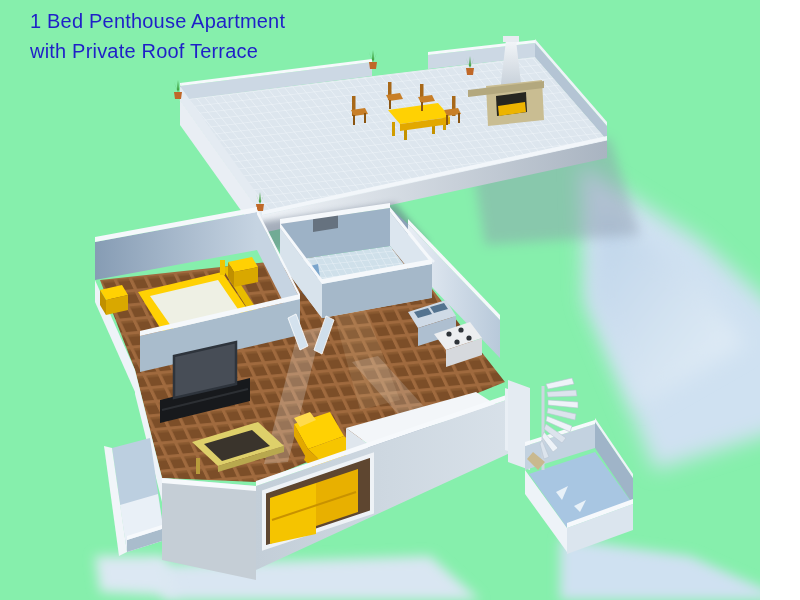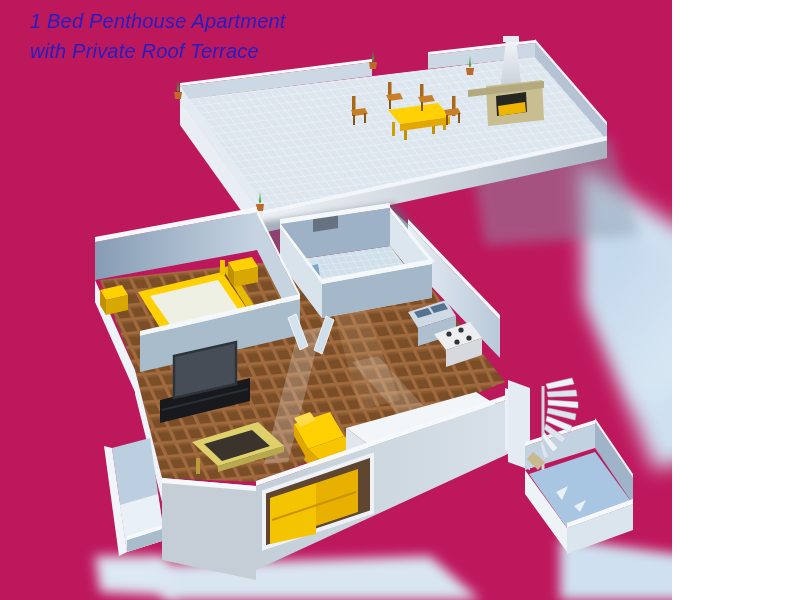--- a/index.html
+++ b/index.html
@@ -1,17 +1,17 @@
 <!DOCTYPE html>
 <html><head>
 <meta charset="utf-8">
 <style>
   html,body{margin:0;padding:0;background:#ffffff;}
-  .stage{position:relative;width:672px;height:600px;background:#be185d;overflow:hidden;
-         font-family:"Liberation Sans", sans-serif;font-style:italic;}
+  .stage{position:relative;width:760px;height:600px;background:#86efac;overflow:hidden;
+         font-family:"Liberation Sans", sans-serif;}
   svg{display:block}
   text.title{font-family:"Liberation Sans", sans-serif;font-size:20px;letter-spacing:.2px;}
 </style>
 </head>
 <body>
 
 <div class="stage">
 <svg width="800" height="600" viewBox="0 0 800 600">
   <defs>
     <filter id="soft6" x="-30%" y="-30%" width="160%" height="160%">

